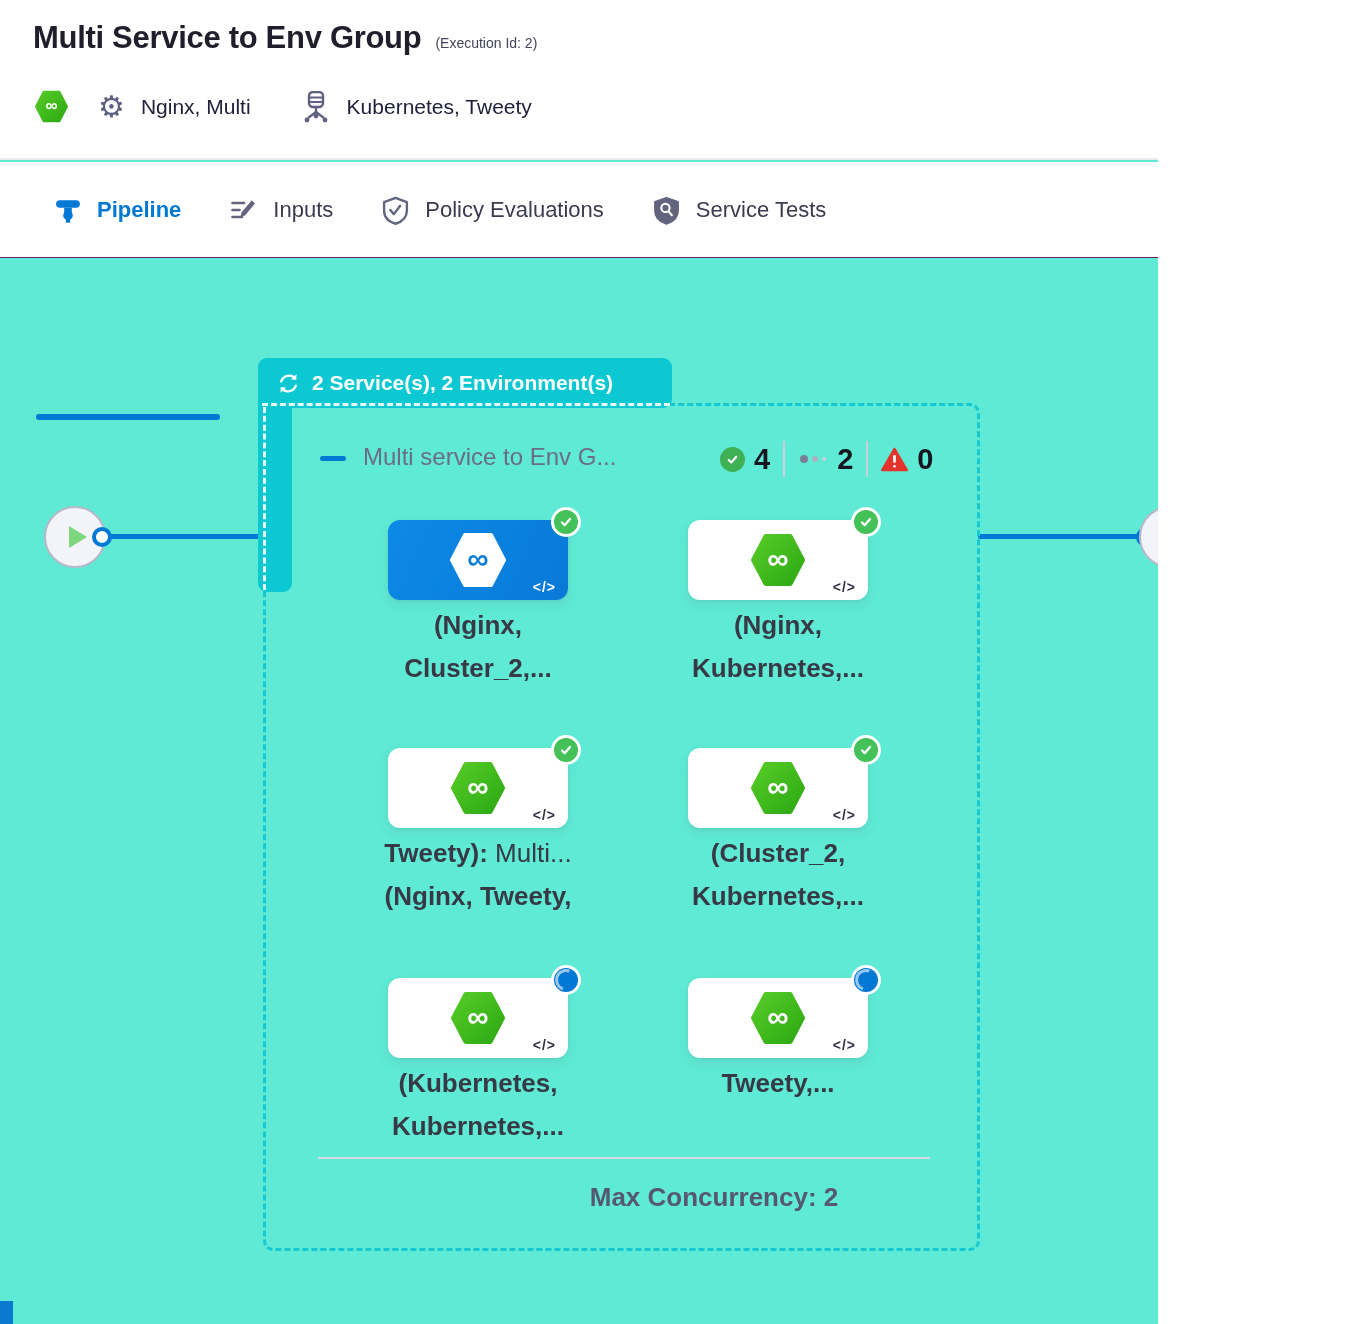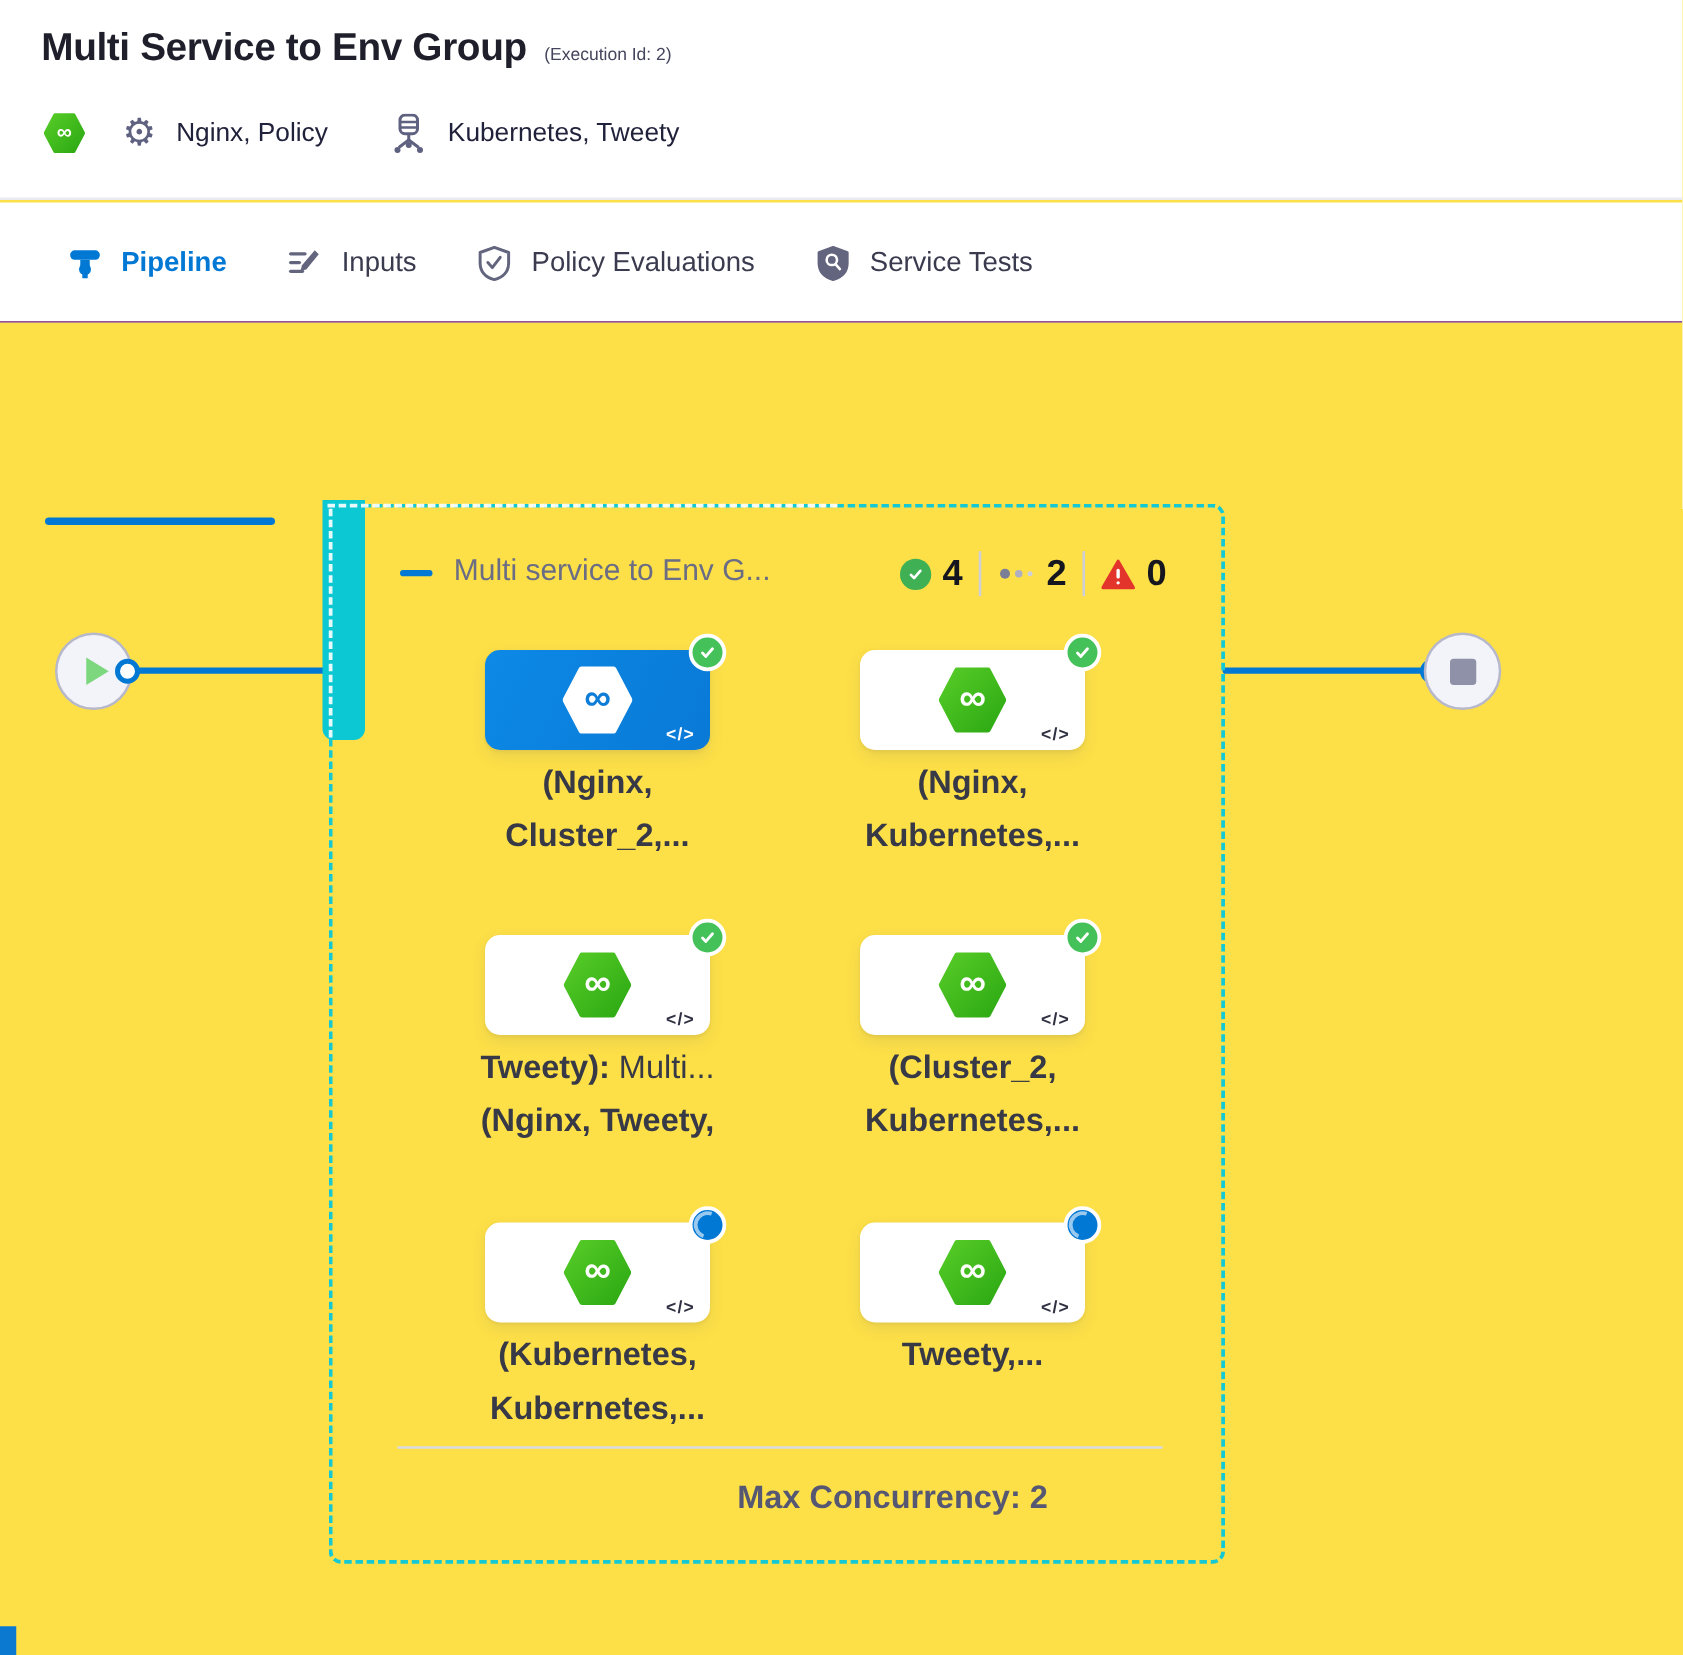--- a/index.html
+++ b/index.html
@@ -1,17 +1,17 @@
 <!DOCTYPE html>
 <html><head>
 <meta charset="utf-8">
 <style>
   html,body{margin:0;padding:0;background:#fff;}
-  .page{position:relative;width:1346px;height:1324px;overflow:hidden;
-        font-family:"Liberation Sans","DejaVu Sans",sans-serif;background:#fde047;}
+  .page{position:relative;width:1158px;height:1324px;overflow:hidden;
+        font-family:"Liberation Sans","DejaVu Sans",sans-serif;background:#5eead4;}
   
   .hdr{position:absolute;left:0;top:0;width:1346px;height:160px;background:#fff;
        border-bottom:2px solid #EAEAF1;box-sizing:border-box;}
   .titlerow{position:absolute;left:33px;top:20px;display:flex;align-items:baseline;gap:14px;}
   .title{font-size:31px;font-weight:800;color:#1E1F2B;letter-spacing:-.3px;}
   .execid{font-size:14px;font-weight:400;color:#44455C;}
   .metarow{position:absolute;left:35px;top:90px;display:flex;align-items:center;}
   .hexwrap{position:relative;display:inline-block;}
   .hexsvg{display:block;}
   .inf{position:absolute;left:50%;top:50%;transform:translate(-50%,-54%);
@@ -107,21 +107,21 @@
       <span class="execid">(Execution Id: 2)</span>
     </div>
     <div class="metarow">
       <span class="hexwrap logo32">
         <svg class="hexsvg" width="33" height="33" viewBox="0 0 100 100">
           <polygon points="27,6 73,6 96,50 73,94 27,94 4,50" fill="url(#gg)" stroke="url(#gg)" stroke-width="8" stroke-linejoin="round"></polygon>
         </svg>
         <span class="inf">∞</span>
       </span>
       <span class="gear">⚙</span>
-      <span class="metatext">Nginx, Policy</span>
+      <span class="metatext">Nginx, Multi</span>
       <span class="envicon">
         <svg width="30" height="32" viewBox="0 0 30 32">
           <rect x="8" y="1" width="14" height="15" rx="4" fill="none" stroke="#5F6180" stroke-width="2.4"></rect>
           <line x1="8" y1="6.5" x2="22" y2="6.5" stroke="#5F6180" stroke-width="2"></line>
           <line x1="8" y1="11" x2="22" y2="11" stroke="#5F6180" stroke-width="2"></line>
           <line x1="15" y1="16" x2="15" y2="22" stroke="#5F6180" stroke-width="2.4"></line>
           <line x1="15" y1="21" x2="7" y2="27" stroke="#5F6180" stroke-width="2.4"></line>
           <line x1="15" y1="21" x2="23" y2="27" stroke="#5F6180" stroke-width="2.4"></line>
           <circle cx="6" cy="29" r="2.4" fill="#5F6180"></circle>
           <circle cx="24" cy="29" r="2.4" fill="#5F6180"></circle>
@@ -181,20 +181,31 @@
   </div>
   <div class="port" style="left:92px;top:527px;"></div>
 
   <div class="port" style="left:1136px;top:527px;"></div>
   <div class="node" style="left:1139px;top:506px;">
     <span class="stopsq"></span>
   </div>
 
   <div class="dashedbox"></div>
   <div class="matrixstrip"></div>
+  <div class="matrixbadge">
+    <svg width="25" height="25" viewBox="0 0 24 24">
+      <g fill="none" stroke="#fff" stroke-width="2.2" stroke-linecap="round">
+        <path d="M5 10 A 8 8 0 0 1 18.6 7.2"></path>
+        <path d="M19 14 A 8 8 0 0 1 5.4 16.8"></path>
+      </g>
+      <path d="M19.8 3.2 L19.2 8.6 L14.2 8.0 Z" fill="#fff"></path>
+      <path d="M4.2 20.8 L4.8 15.4 L9.8 16.0 Z" fill="#fff"></path>
+    </svg>
+    <span>2 Service(s), 2 Environment(s)</span>
+  </div>
   <div class="dash-h"></div>
   <div class="dash-v"></div>
 
   <div class="collapse-minus"></div>
   <div class="stagetitle">Multi service to Env G...</div>
   <div class="counts">
     <span class="cbadge">
       <svg viewBox="0 0 24 24">
           <path d="M6 12.7 l4 4 L18 7.5" fill="none" stroke="#fff" stroke-width="3.4" stroke-linecap="round" stroke-linejoin="round"></path>
         </svg>

